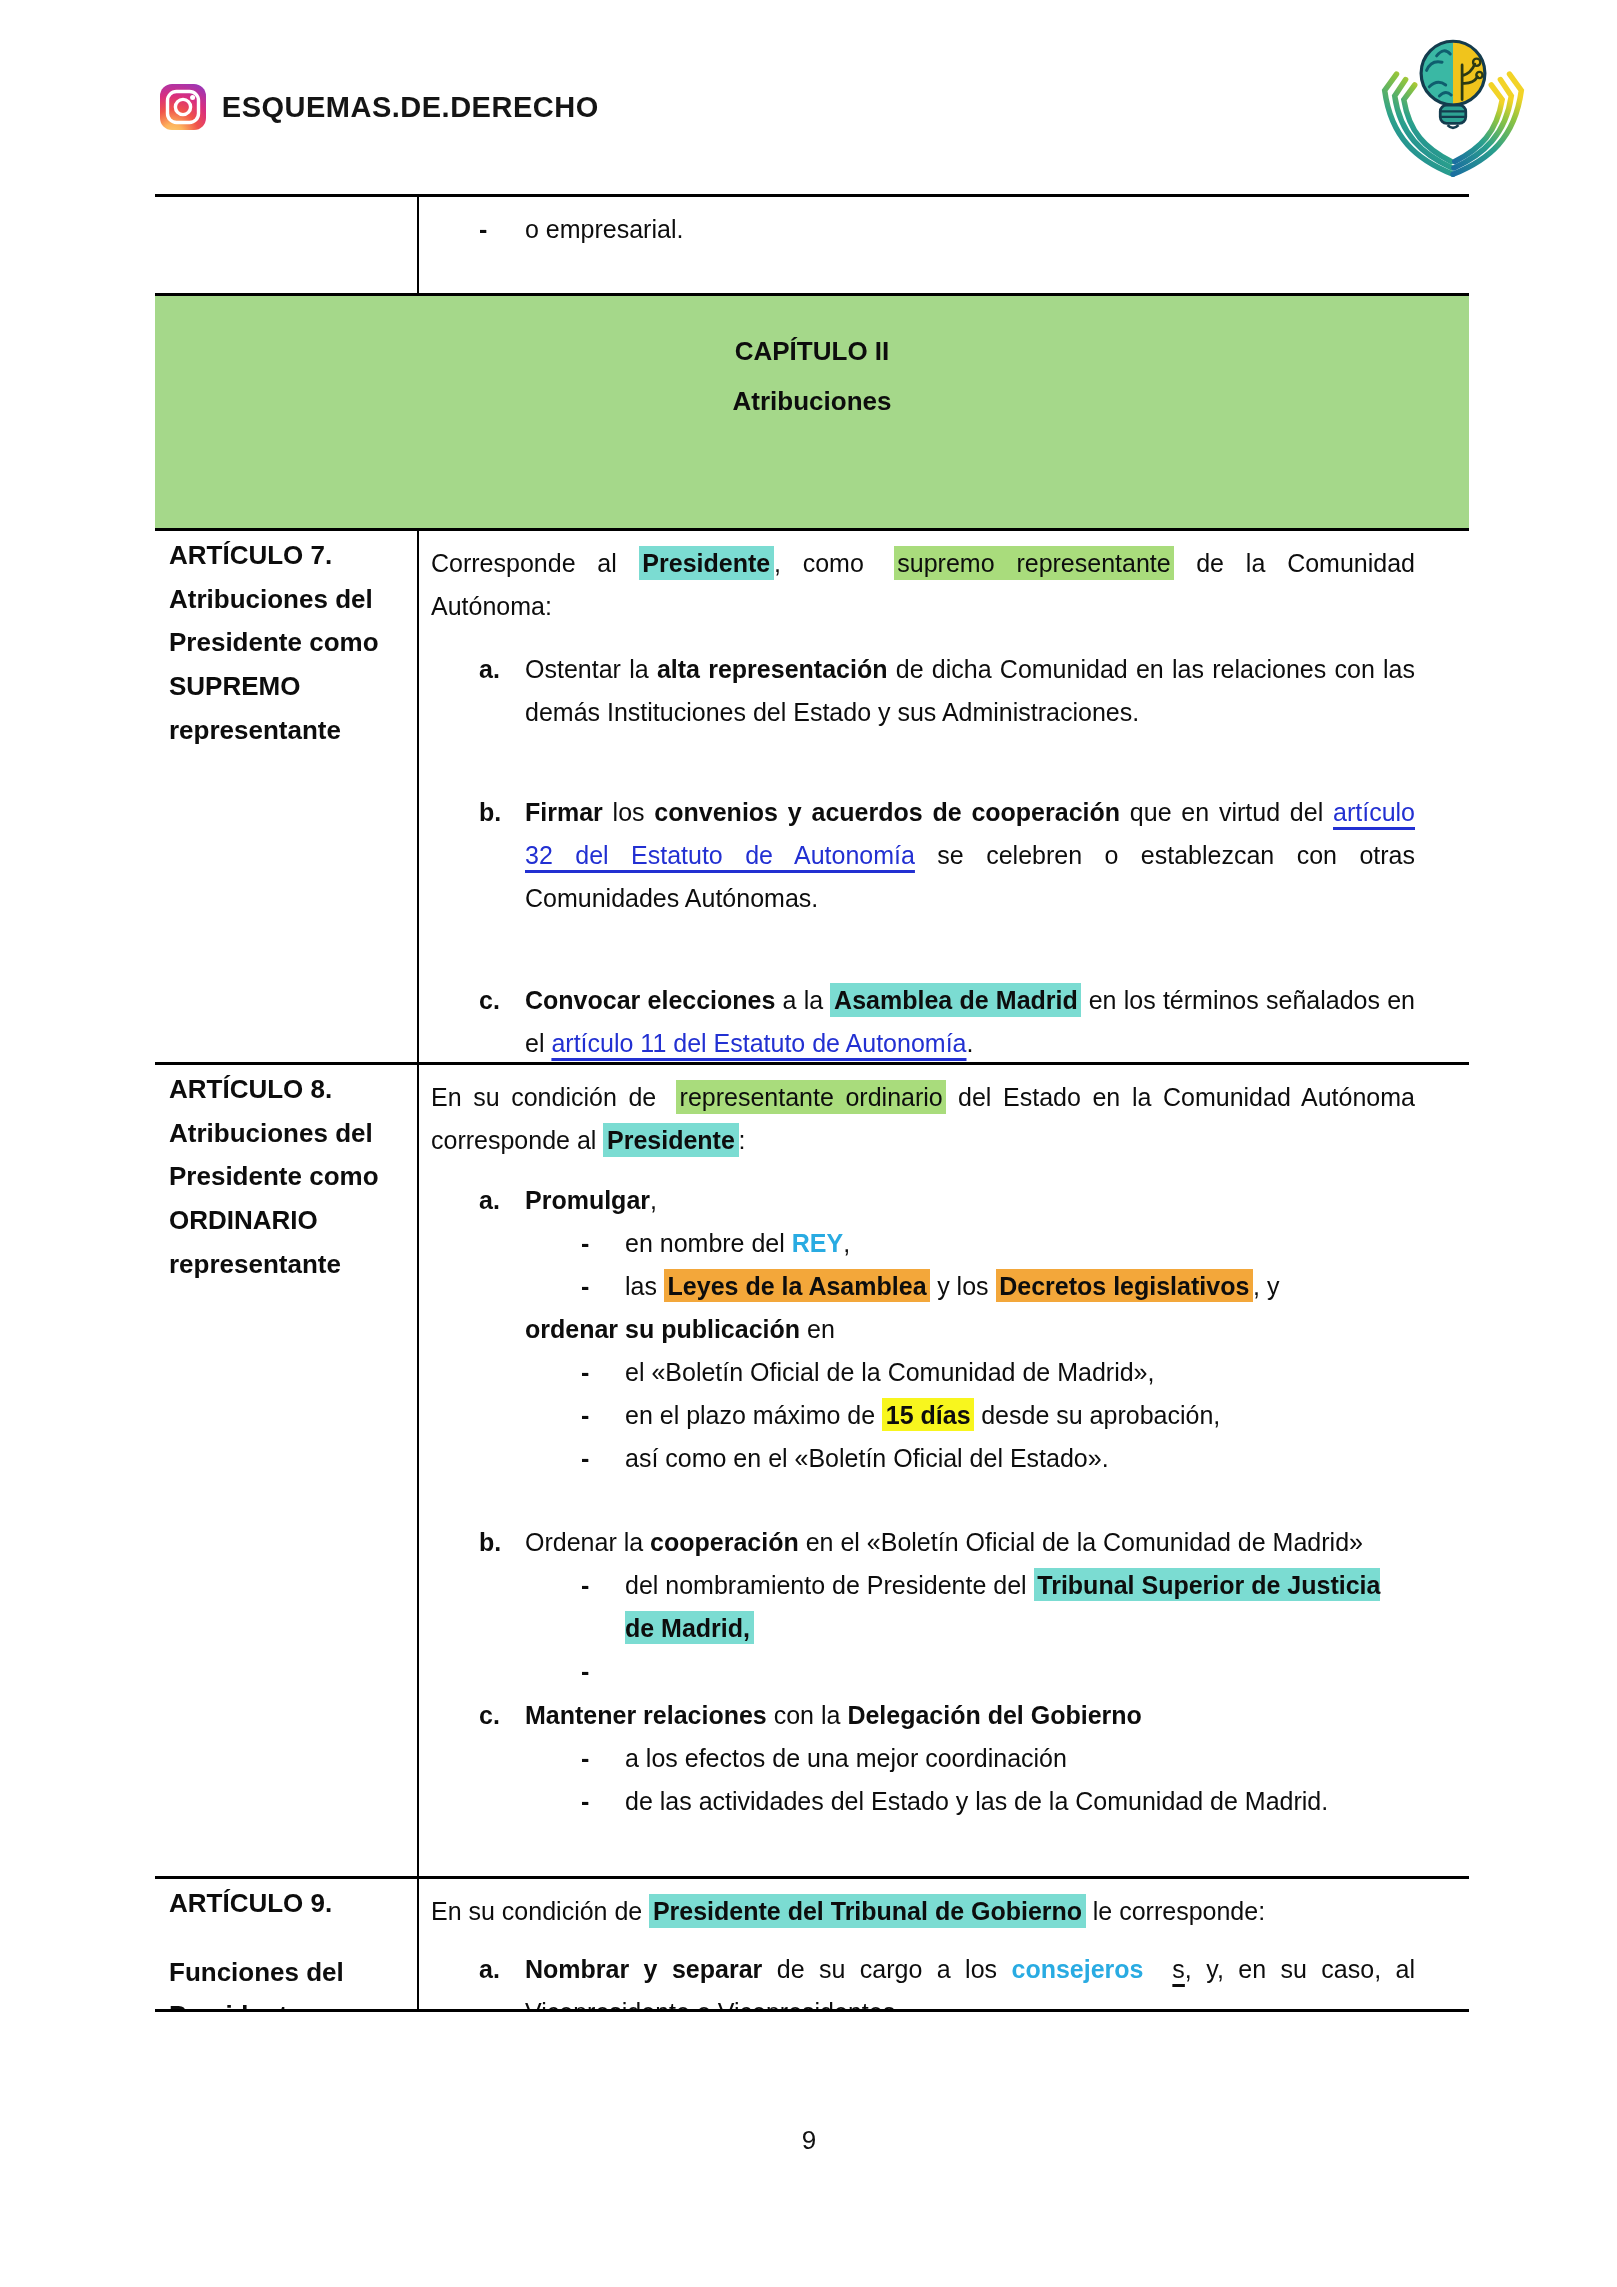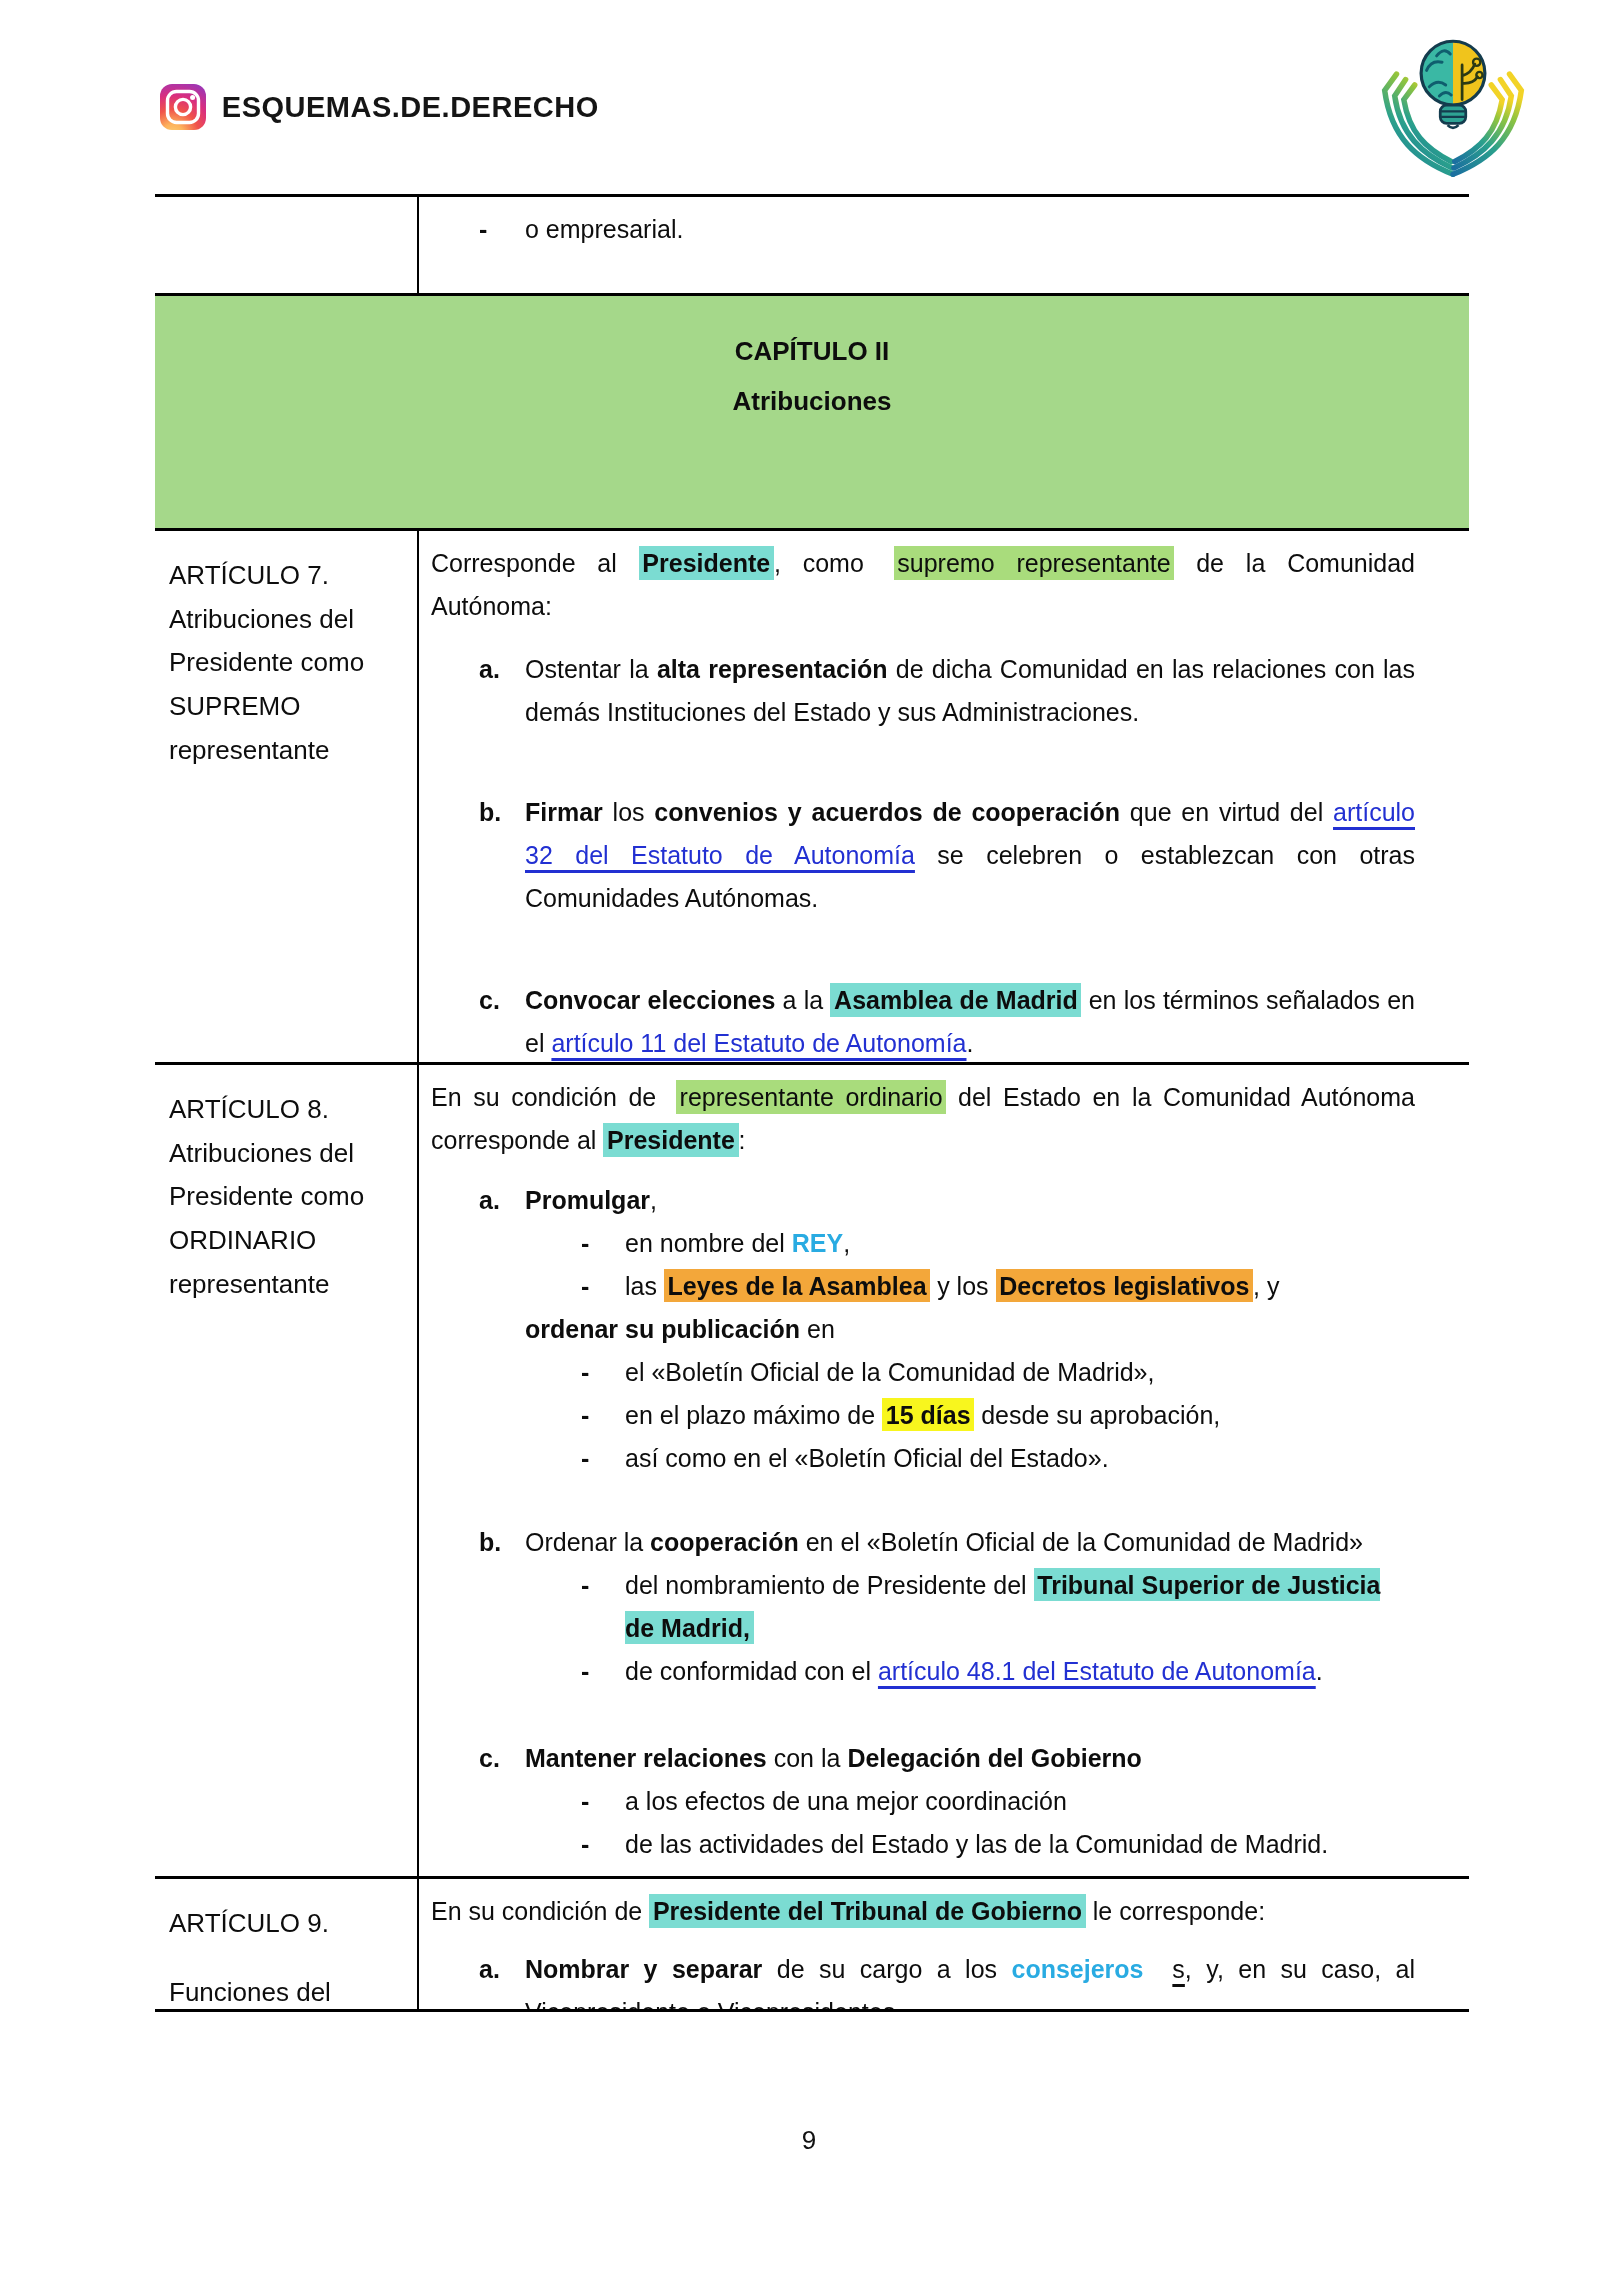--- a/index.html
+++ b/index.html
@@ -10,21 +10,21 @@
   .brand{position:absolute;left:159px;top:83px;display:flex;align-items:center;gap:14.8px;}
   .brand .ig{width:48px;height:48px;flex:none;}
   .brand-text{font-size:29px;font-weight:800;letter-spacing:0.5px;color:#151515;}
   .corner-logo{position:absolute;left:1371px;top:24px;width:164px;height:153px;}
 
   
   .schema{position:absolute;left:155px;top:194px;width:1314px;border-top:3.7px solid #000;}
   .row{display:flex;border-bottom:3.7px solid #000;box-sizing:border-box;}
   .cell{box-sizing:border-box;overflow:hidden;}
   .cell.left{width:264px;flex:none;border-right:2.8px solid #000;
-             padding:23px 11px 0 14px;font-weight:400;font-size:26px;line-height:1.68;}
+             padding:3px 11px 0 14px;font-weight:700;font-size:26px;line-height:1.68;}
   .cell.right{flex:1;padding:11px 54px 0 12px;font-size:25px;line-height:1.72;}
 
   .r-pre  .cell{height:96px;}
   .r-banner{background:var(--banner-green,#a5d88a);}
   .r-banner .cell{height:232px;width:100%;text-align:center;}
   .r-art7 .cell{height:531px;}
   .r-art8 .cell{height:811px;}
   .r-art9 .cell{height:130px;}
 
   .banner-title{margin-top:40px;font-size:26px;font-weight:700;}
@@ -214,21 +214,20 @@
         <div class="item item-b">
           <span class="marker">b.</span>
           <div class="par"><span>Ordenar la </span><span class="s-b">cooperación</span><span> en el «Boletín Oficial de la Comunidad de Madrid»</span></div>
         </div>
         <div class="sub">
           <span class="dash">-</span>
           <div class="par"><span>del nombramiento de Presidente del </span><span class="s-hlteal">Tribunal Superior de Justicia de Madrid,</span></div>
         </div>
         <div class="sub">
           <span class="dash">-</span>
-          <div class="par"><span>de conformidad con el </span><span class="s-link">artículo 48.1 del Estatuto de Autonomía</span><span>.</span></div>
         </div>
 
         <div class="item item-c">
           <span class="marker">c.</span>
           <div class="par"><span class="s-b">Mantener relaciones</span><span> con la </span><span class="s-b">Delegación del Gobierno</span></div>
         </div>
         <div class="sub">
           <span class="dash">-</span>
           <div class="par"><span>a los efectos de una mejor coordinación</span></div>
         </div>

